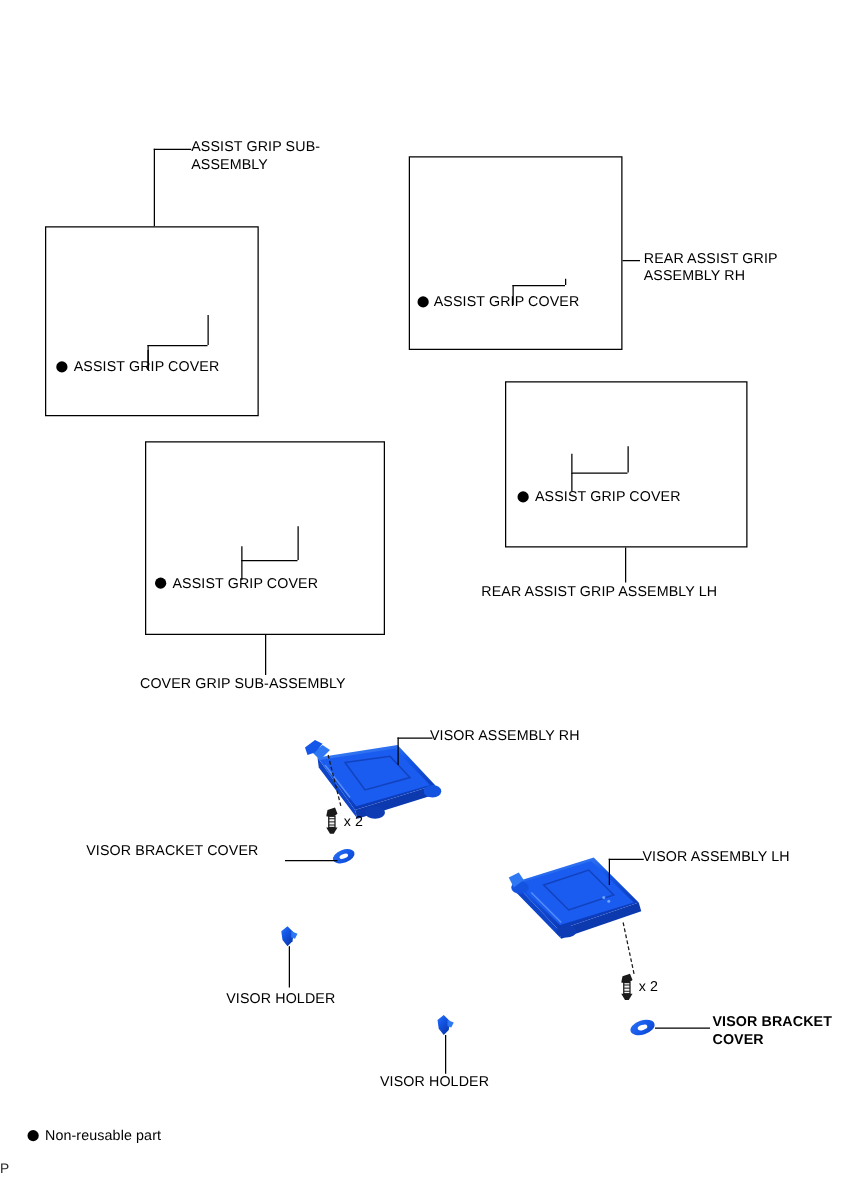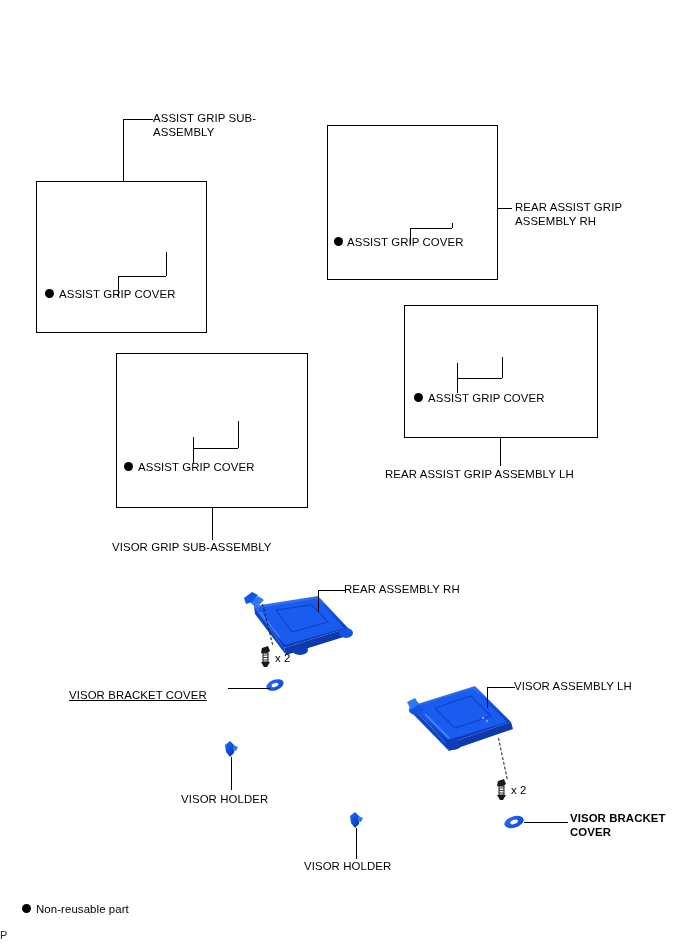--- a/index.html
+++ b/index.html
@@ -292,41 +292,41 @@
 
   <div class="line-v" style="left:356px; top:828px; height:31px;"></div>
 
   <div class="line-dash" style="left:262px; top:604px; height:42px; transform: rotate(-14deg); transform-origin: top center;"></div>
   <div class="line-dash" style="left:498px; top:738px; height:42px; transform: rotate(-12deg); transform-origin: top center;"></div>
 
   <div class="label" style="left:153px; top:112px;"><span>ASSIST GRIP SUB-</span><br><span>ASSEMBLY</span></div>
 
   <div class="label" style="left:515px; top:201px;"><span>REAR ASSIST GRIP</span><br><span>ASSEMBLY RH</span></div>
 
-  <div class="label" style="left:112px; top:541px;">VISOR GRIP SUB-ASSEMBLY</div>
+  <div class="label" style="left:112px; top:541px;">COVER GRIP SUB-ASSEMBLY</div>
 
   <div class="label" style="left:385px; top:468px;">REAR ASSIST GRIP ASSEMBLY LH</div>
 
   <div class="bullet" style="left:45px; top:289px;"></div>
   <div class="label" style="left:59px; top:288px;">ASSIST GRIP COVER</div>
 
   <div class="bullet" style="left:334px; top:237px;"></div>
   <div class="label" style="left:347px; top:236px;">ASSIST GRIP COVER</div>
 
   <div class="bullet" style="left:124px; top:462px;"></div>
   <div class="label" style="left:138px; top:461px;">ASSIST GRIP COVER</div>
 
   <div class="bullet" style="left:414px; top:393px;"></div>
   <div class="label" style="left:428px; top:392px;">ASSIST GRIP COVER</div>
 
-  <div class="label" style="left:344px; top:583px;">REAR ASSEMBLY RH</div>
+  <div class="label" style="left:344px; top:583px;">VISOR ASSEMBLY RH</div>
 
   <div class="label" style="left:514px; top:680px;text-align:right;">VISOR ASSEMBLY LH</div>
 
-  <div class="label" style="left:69px; top:689px;text-decoration:underline;">VISOR BRACKET COVER</div>
+  <div class="label" style="left:69px; top:675px;">VISOR BRACKET COVER</div>
 
   <div class="label" style="left:570px; top:812px;font-weight:bold;"><span>VISOR BRACKET</span><br><span>COVER</span></div>
 
   <div class="label" style="left:181px; top:793px;">VISOR HOLDER</div>
 
   <div class="label" style="left:304px; top:860px;">VISOR HOLDER</div>
 
   <div class="label" style="left:275px; top:652px;">x 2</div>
 
   <div class="label" style="left:511px; top:784px;">x 2</div>

